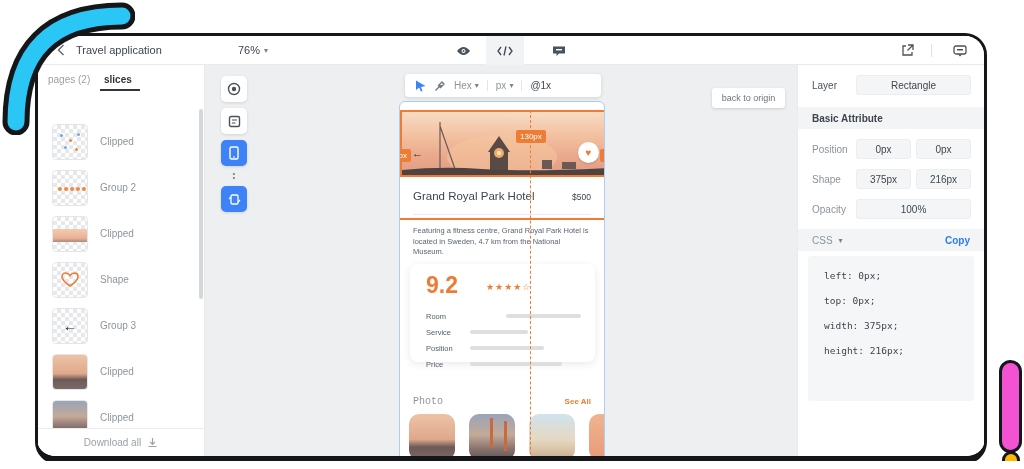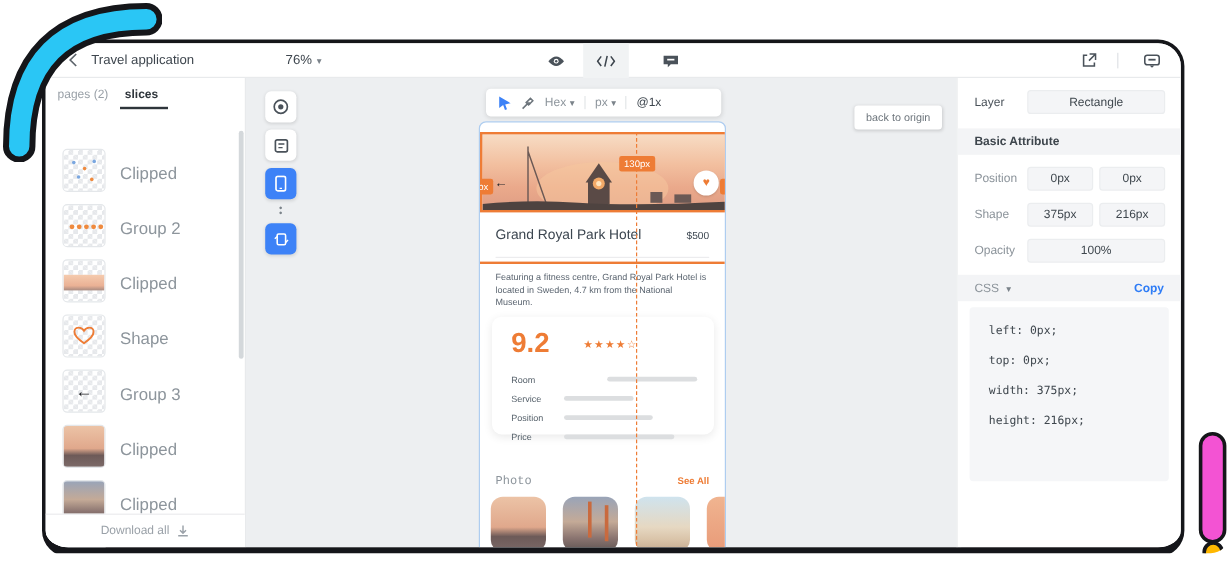--- a/index.html
+++ b/index.html
@@ -1,18 +1,18 @@
 <!DOCTYPE html>
 <html style="--accent-orange: #ee7c35; --accent-blue: #3d82f7; --copy-blue: #2e7cf6; --deco-cyan: #2ac6f5; --deco-pink: #f353d3; --deco-yellow: #ffb800;"><head>
 <meta charset="utf-8">
 <style>
   * { margin:0; padding:0; box-sizing:border-box; }
   html,body { width:1024px; height:469px; background:#fff; overflow:hidden;
               font-family:"Liberation Sans", sans-serif; }
-  .stage { position:relative; width:1024px; height:461px; background:#fff; overflow:hidden;border-radius:15px; }
+  .stage { position:relative; width:1024px; height:461px; background:#fff; overflow:hidden; }
 
   
   .deco-arc { position:absolute; left:0; top:0; width:135px; height:135px; z-index:5; }
   .deco-bar { position:absolute; left:999px; top:360px; width:23px; height:93px;
               background:var(--deco-pink); border:3px solid #15161a; border-radius:12px; z-index:5; }
   .deco-dot { position:absolute; left:1002px; top:451px; width:18px; height:18px;
               background:var(--deco-yellow); border:3px solid #15161a; border-radius:50%; z-index:5; }
 
   
   .window { position:absolute; left:35px; top:33px; width:952px; height:431px;
@@ -39,21 +39,21 @@
   .tab-slices { position:absolute; left:66px; top:5px; color:#2e353b; font-weight:bold; cursor:pointer; }
   .tab-slices::after { content:""; position:absolute; left:-4px; right:-8px; bottom:-6px; height:2px; background:#2e353b; }
   .slice-list { position:absolute; left:0; top:30px; width:100%; }
   .slice { position:absolute; left:0; width:100%; height:46px; cursor:pointer; }
   .thumb { position:absolute; left:14px; top:3px; width:36px; height:36px; border-radius:4px;
            border:1px solid #e4e7ea; overflow:hidden; background:#fff; }
   .checker { background-image:
       linear-gradient(45deg,#e6e8eb 25%,transparent 25%,transparent 75%,#e6e8eb 75%),
       linear-gradient(45deg,#e6e8eb 25%,transparent 25%,transparent 75%,#e6e8eb 75%);
       background-size:8px 8px; background-position:0 0,4px 4px; }
-  .slice-label { position:absolute; left:62px; top:15px; font-size:14px; color:#8d959c;text-align:center; }
+  .slice-label { position:absolute; left:62px; top:15px; font-size:10px; color:#8d959c;text-align:center; }
   .t-dots span { position:absolute; border-radius:50%; }
   .t-dotrow::before { content:""; position:absolute; left:5px; top:16px; width:4px; height:4px; border-radius:50%;
       background:#ef8a3e; box-shadow:6px 0 0 #ef8a3e,12px 0 0 #ef8a3e,18px 0 0 #ef8a3e,24px 0 0 #ef8a3e; }
   .t-band::before { content:""; position:absolute; left:0; top:12px; width:100%; height:13px;
       background:linear-gradient(180deg,#f5cbae,#eab195 70%,#a88a80); }
   .t-heart { display:flex; align-items:center; justify-content:center; }
   .t-arrow { display:flex; align-items:center; justify-content:center; color:#15161a; font-size:14px; }
   .ph-sunset { background:linear-gradient(180deg,#ecc3a6 0%,#e0a88c 55%,#6d5a58 72%,#7c6a68 100%); }
   .ph-bridge { background:linear-gradient(180deg,#99a4b8 0%,#c4aa97 45%,#8a7470 75%,#5f5452 100%); }
   .ph-light  { background:linear-gradient(180deg,#dfe3e8,#cdd3da); }

